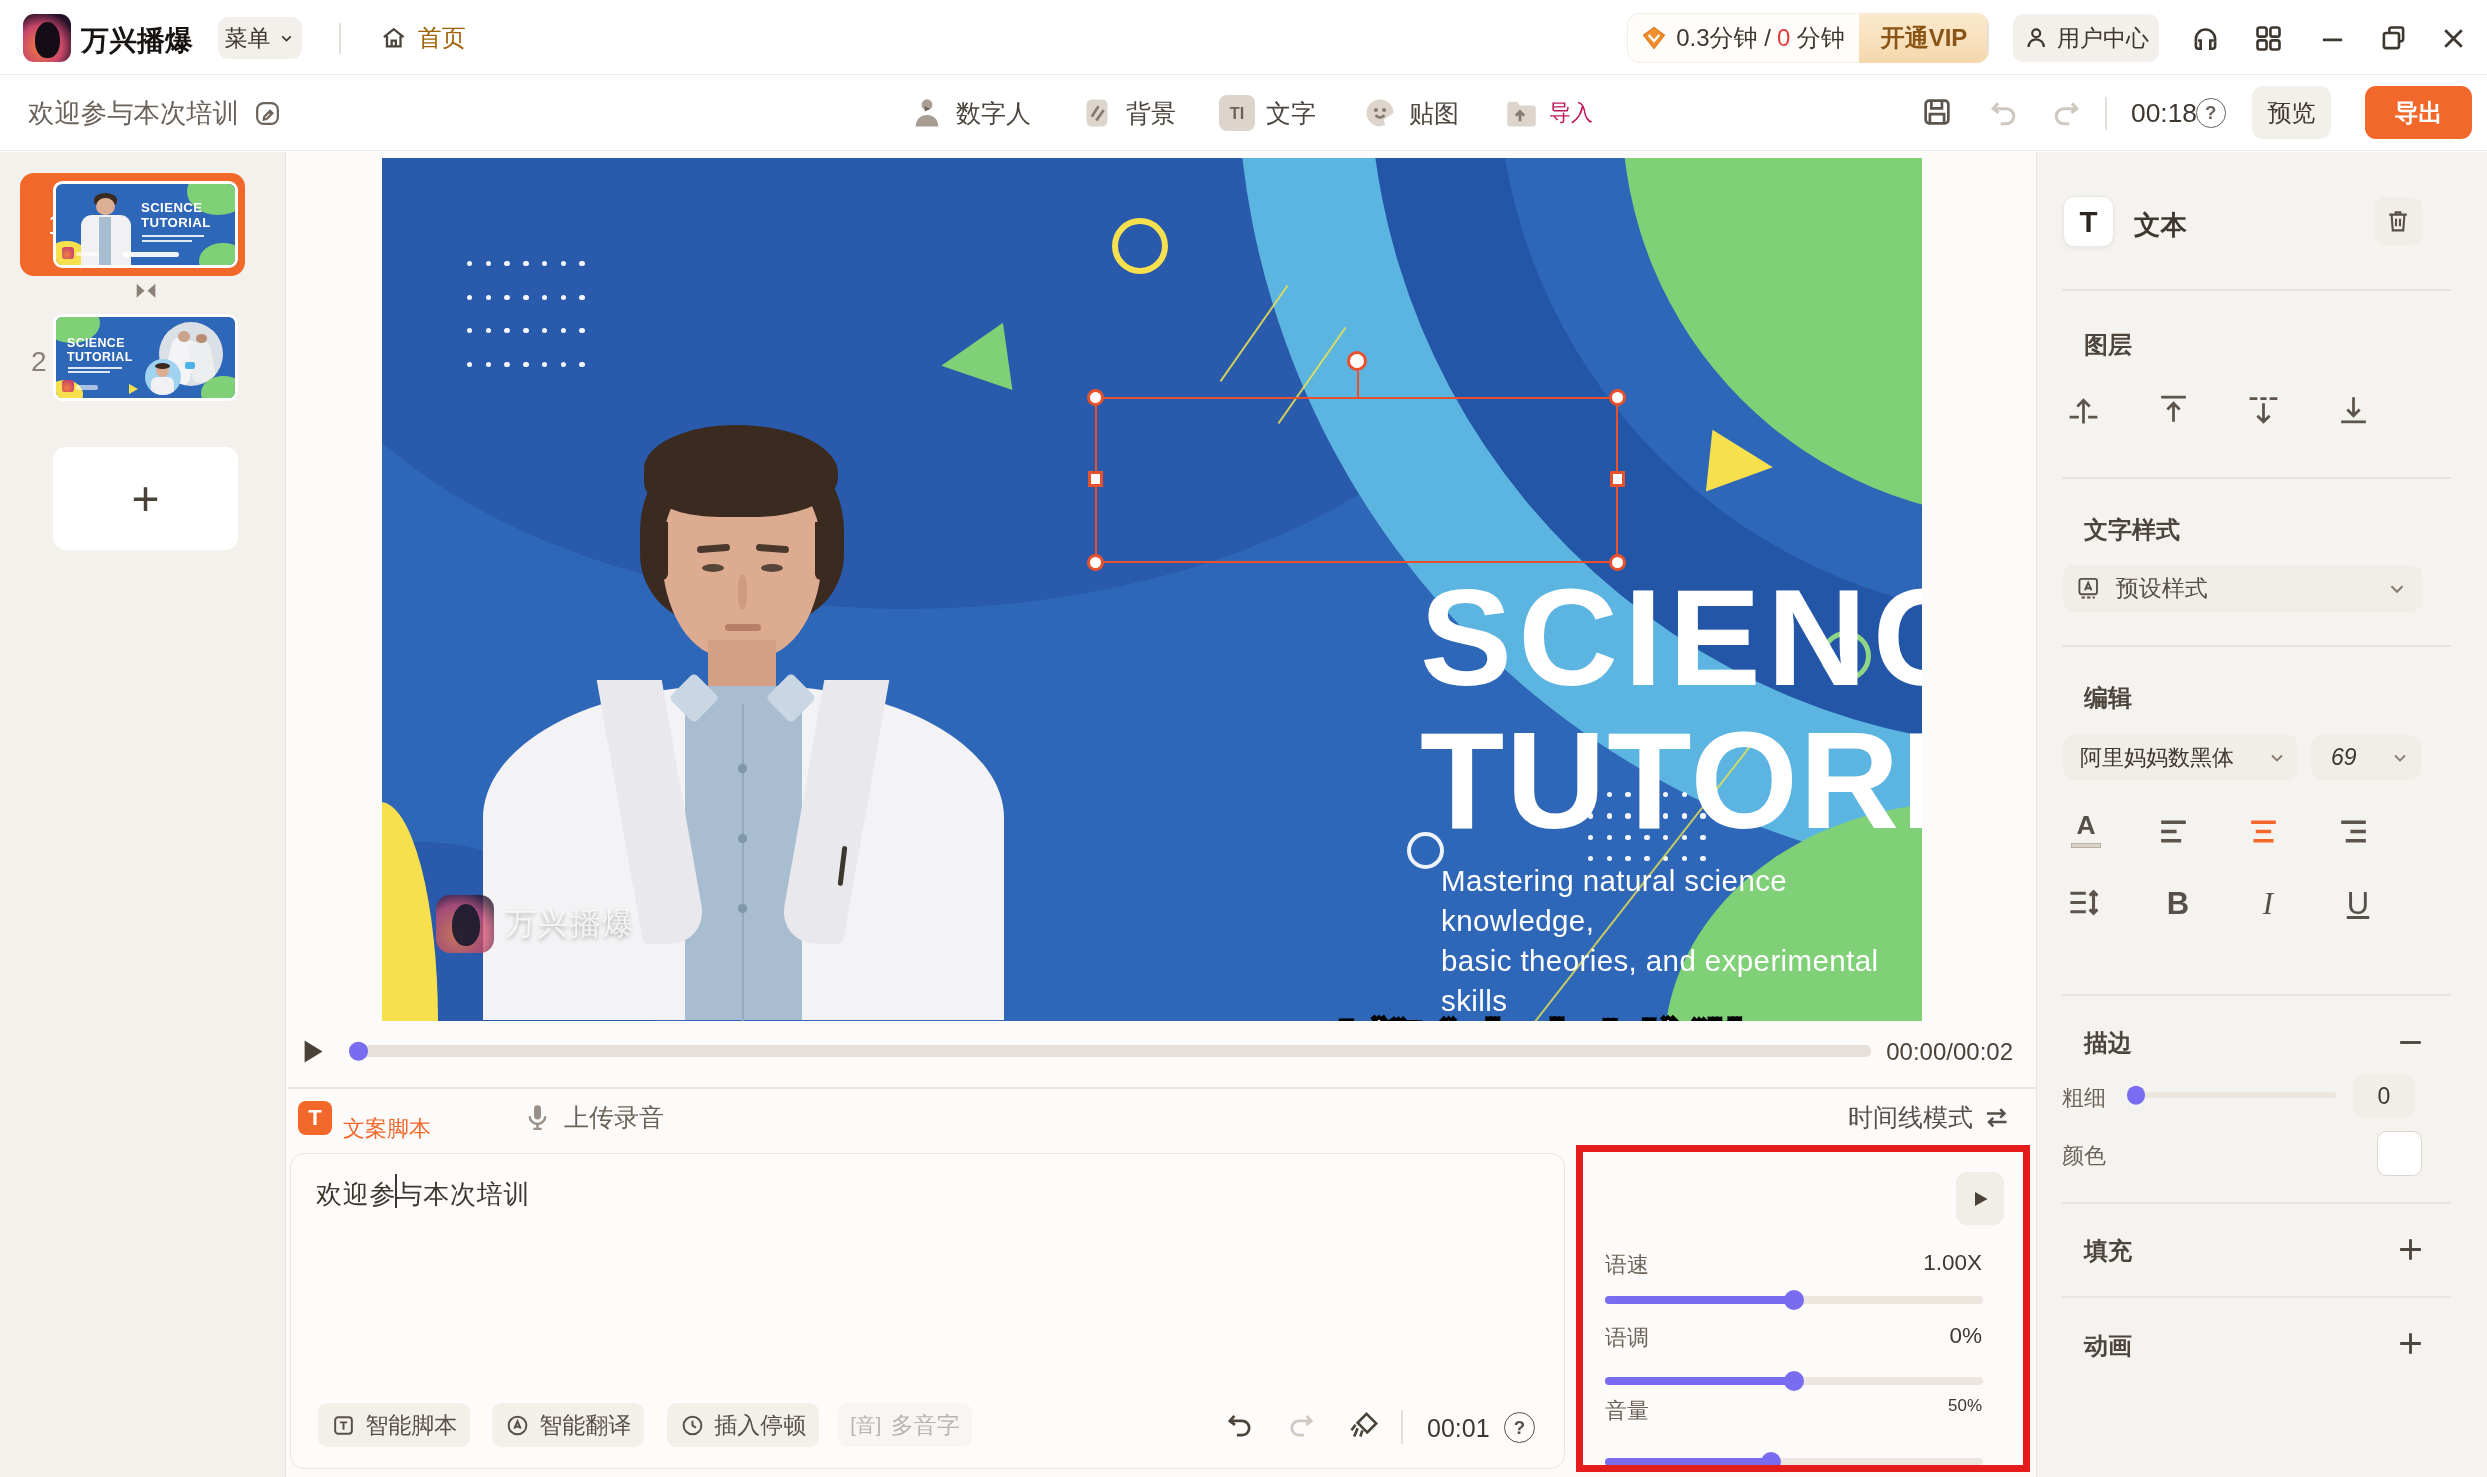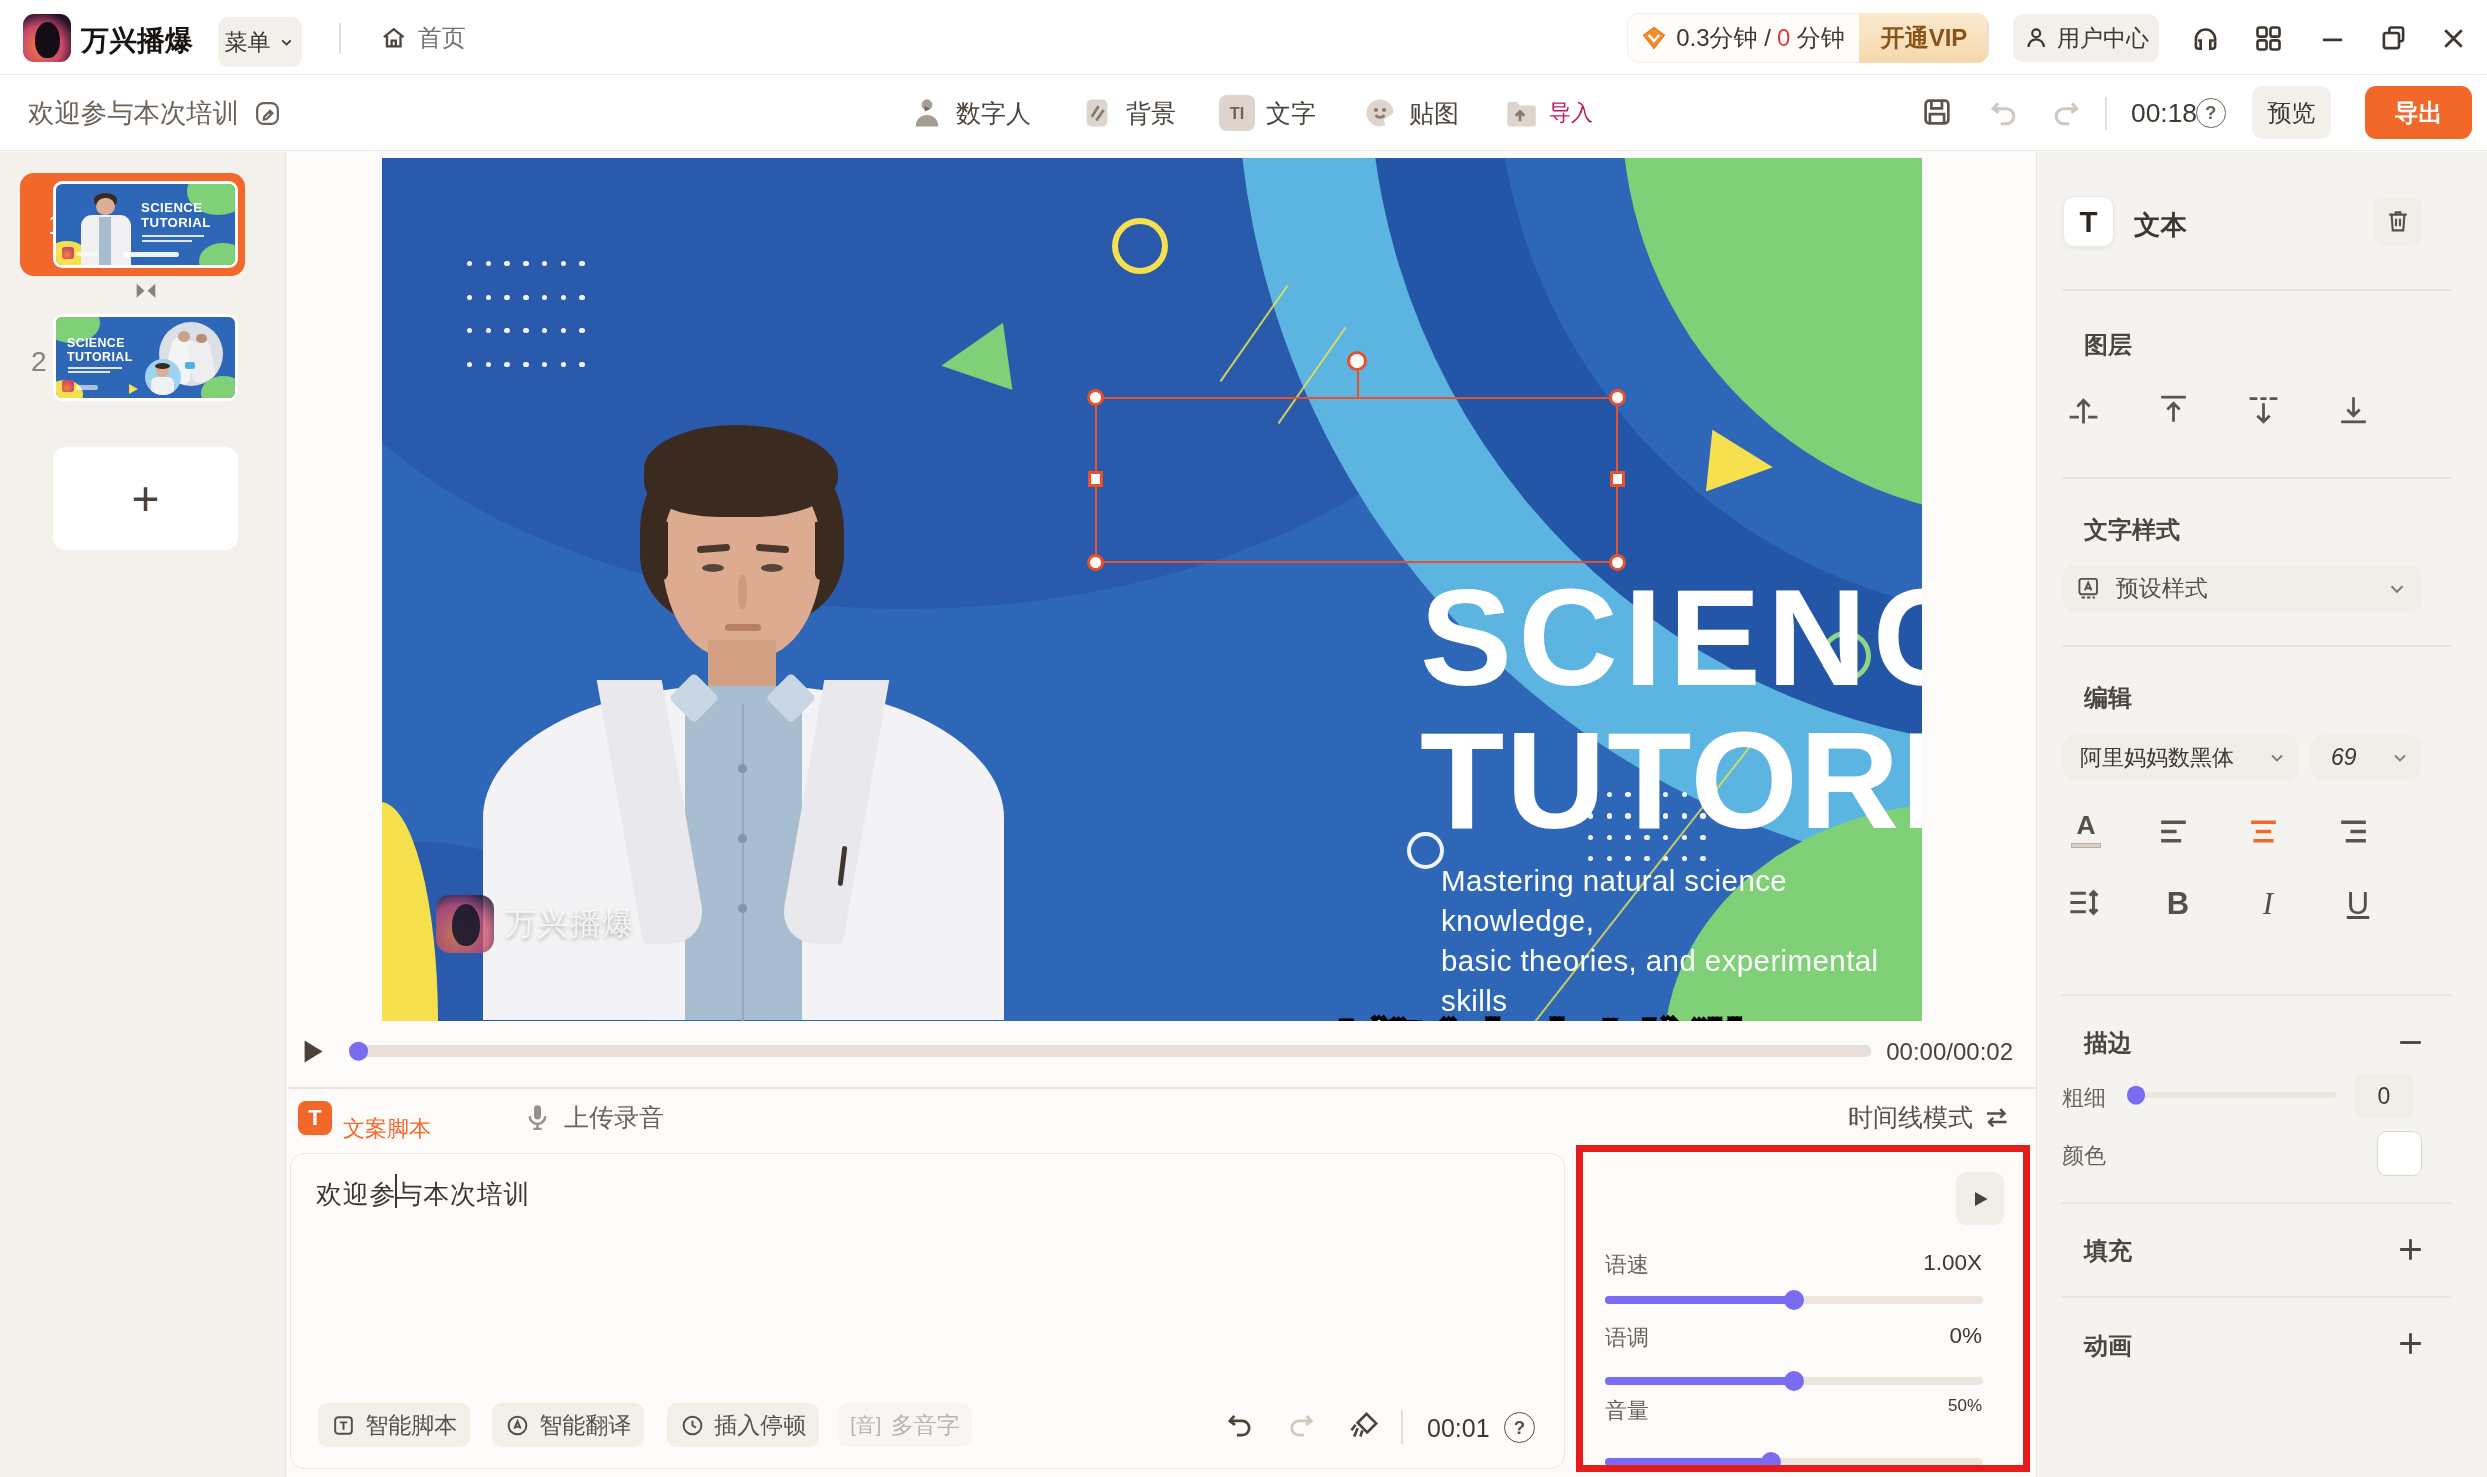--- a/index.html
+++ b/index.html
@@ -34,34 +34,34 @@
 </head>
 <body>
 
 <div class="app">
 
   <div class="abs topbar">
     <div class="abs" style="left:23px;top:14px;width:48px;height:48px;border-radius:11px;background:radial-gradient(circle at 38% 68%, #f5803d 0%, #c8476b 48%, #241127 80%);overflow:hidden;">
       <div class="abs" style="left:12.4px;top:7.8px;width:25px;height:36px;border-radius:50% 50% 46% 46%;background:#140d16;"></div>
     </div>
     <span class="abs" style="left:81px;top:22px;font-size:28px;font-weight:700;color:#171310;">万兴播爆</span>
-    <div class="abs pill" style="left:218px;top:17px;width:84px;height:50px;gap:7.8px;">
+    <div class="abs pill" style="left:218px;top:17px;width:84px;height:42px;gap:7.8px;">
       <span style="font-size:23px;color:#3e372f;">菜单</span>
       <svg width="17" height="17" viewBox="0 0 24 24" fill="none" stroke="#3e372f" stroke-width="2.4">
           <path d="M6 9 l6 6 6 -6"></path>
         </svg>
     </div>
     <div class="abs" style="left:339px;top:23px;width:1.6px;height:31px;background:#e5e0da;"></div>
     <div class="abs flex" style="left:379px;top:20px;height:36px;gap:9.3px;">
       <svg width="29.5" height="29.5" viewBox="0 0 24 24" fill="none" stroke="#4c453d" stroke-width="1.9">
           <path d="M4 11.5 L12 5 l8 6.5"></path>
           <path d="M6.5 10.5 V19 h11 v-8.5"></path>
           <path d="M10.3 19 v-4.6 h3.4 V19"></path>
         </svg>
-      <span style="font-size:24px;color:#737373;">首页</span>
+      <span style="font-size:24px;color:#a16207;">首页</span>
     </div>
 
     <div class="abs flex" style="left:1627px;top:13.2px;height:50px;border:1.6px solid #f2ede5;border-radius:12.4px;background:#fffdfa;">
       <span class="icon" style="padding:0 7.8px 0 12.4px;">
         <svg width="28" height="28" viewBox="0 0 24 24">
             <polygon points="12,3 21,9.5 12,21 3,9.5" fill="#f08f2e" stroke="#e07a1d" stroke-width="1"></polygon>
             <path d="M7.5 9.5 L12 14.5 L16.5 9.5" fill="none" stroke="#fff" stroke-width="2"></path>
           </svg>
       </span>
       <span style="font-size:24px;color:#3e372f;">0.3分钟 /</span>

